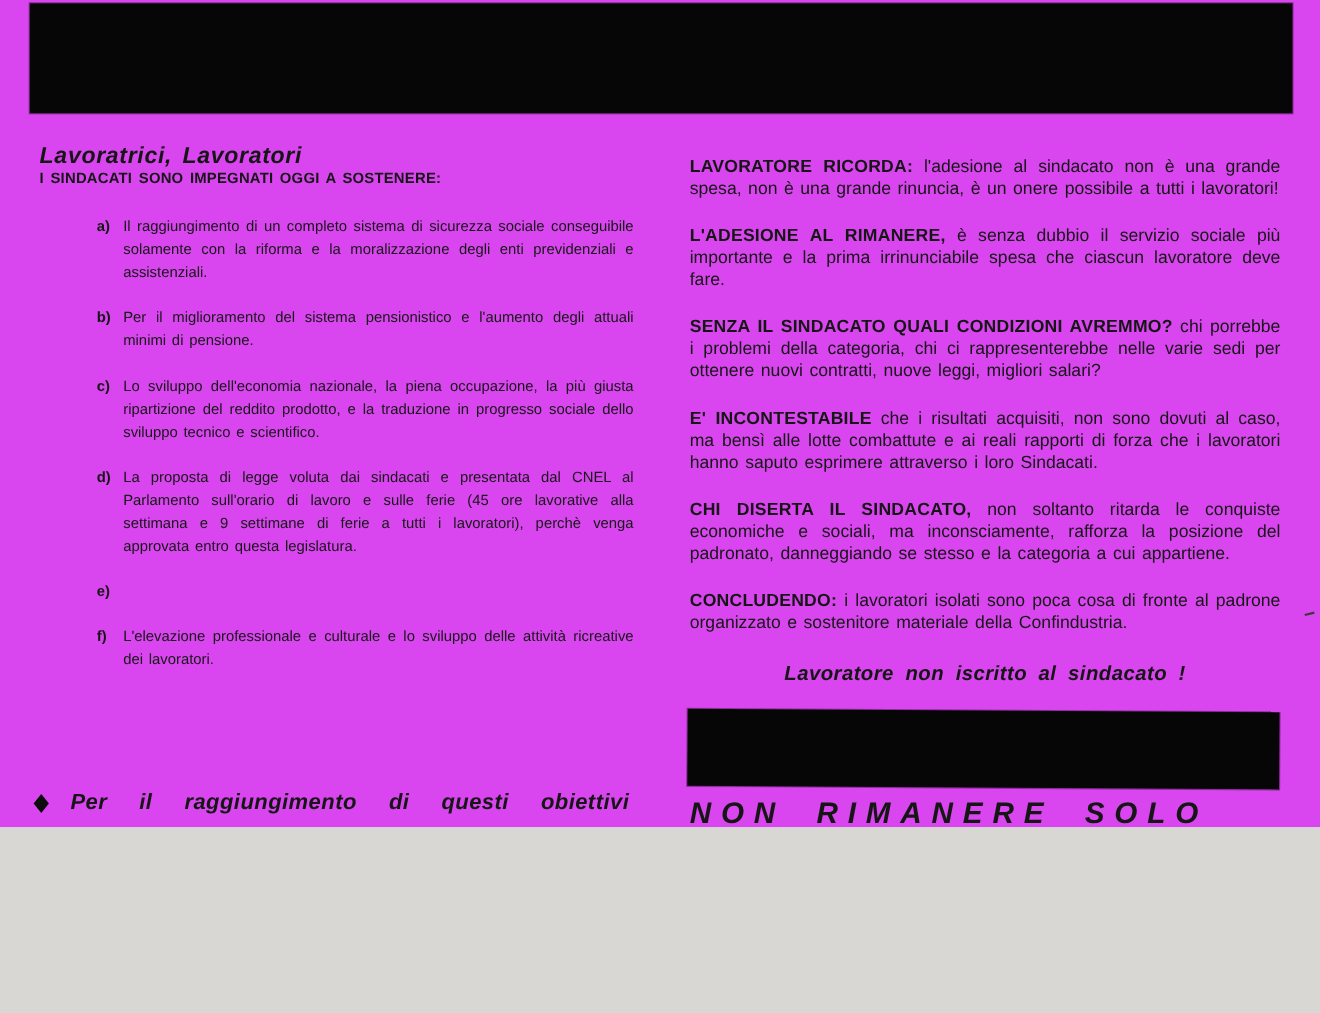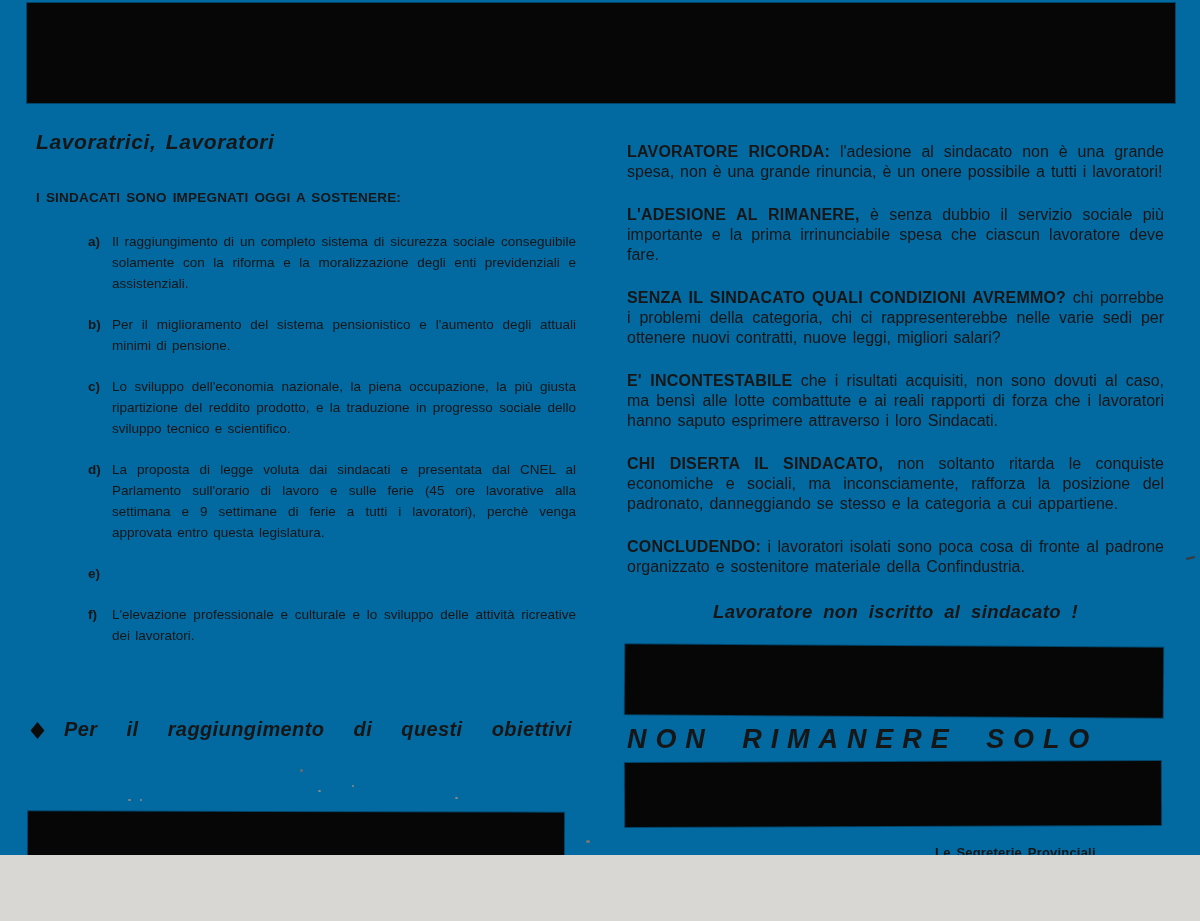--- a/index.html
+++ b/index.html
@@ -1,21 +1,21 @@
 <!DOCTYPE html>
 <html><head>
 <meta charset="utf-8">
 <style>
   * { margin:0; padding:0; box-sizing:border-box; }
   html,body { background:#d8d7d4; }
   body { font-family:"Liberation Sans", sans-serif; }
   .page {
     position:relative;
-    width:1200px; height:855px;
-    background:#0369a1;
+    width:1200px; height:752px;
+    background:#d946ef;
     color:#161616;
     overflow:hidden;
   }
   .redacted {
     position:absolute;
     background:#060606;
     box-shadow:0 0 0 1px rgba(0,0,0,0.35);
   }
   .bar-top    { left:27px;  top:3px;   width:1148px; height:100px; }
   .bar-left   { left:28px;  top:812px; width:536px;  height:62px;  transform:rotate(0.15deg); }
@@ -23,21 +23,20 @@
   .bar-right2 { left:625px; top:762px; width:536px;  height:64px;  transform:rotate(-0.2deg); }
 
   .col-left  { position:absolute; left:36px;  top:130px; width:540px; }
   .col-right { position:absolute; left:627px; top:142px; width:537px; }
 
   .doc-title {
     font-size:21px; font-weight:bold; font-style:italic;
     letter-spacing:0.6px; word-spacing:3px;
   }
   .intro {
-    margin-top:36px;
     font-size:13.5px; font-weight:bold;
     letter-spacing:0.2px; word-spacing:2px;
   }
   .items { margin-top:26px; list-style:none; }
   .item { display:flex; margin-bottom:20px; }
   .item-label {
     flex:0 0 24px; margin-left:52px;
     font-size:13.5px; font-weight:bold; line-height:21px;
   }
   .item-text {

